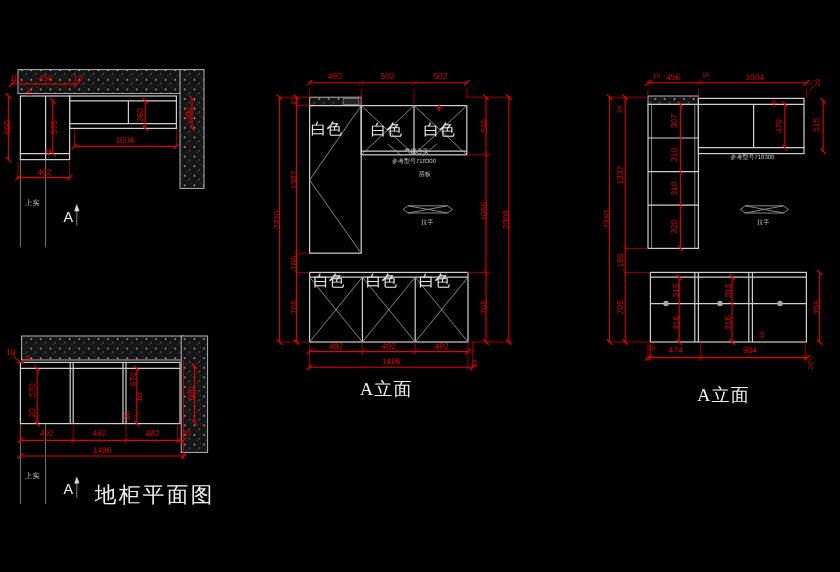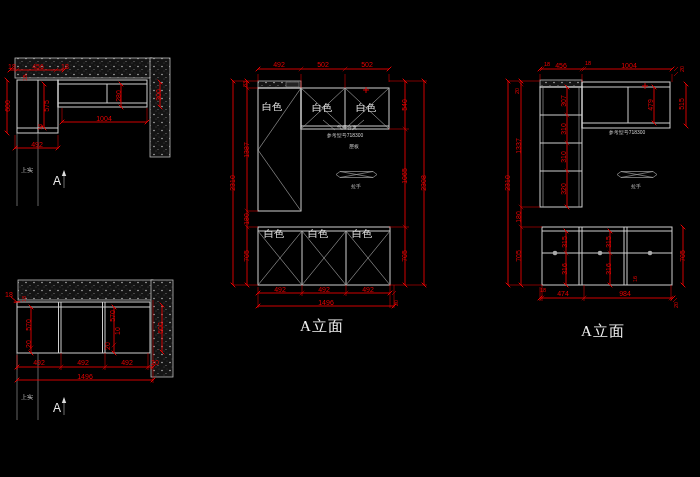--- a/index.html
+++ b/index.html
@@ -3,21 +3,21 @@
 <meta charset="utf-8">
 <style>
   html,body{margin:0;padding:0;background:#000;}
   .canvas{position:relative;width:700px;height:477px;background:#000;overflow:hidden;
           font-family:"Liberation Sans",sans-serif;}
   .canvas svg{position:absolute;left:0;top:0;}
   .lbl{position:absolute;transform:translate(-50%,-50%);font-size:7px;line-height:1;
        color:#e80000;white-space:nowrap;z-index:3;}
   .lbl.rot{transform:translate(-50%,-50%) rotate(-90deg);}
   .lbl.sm{font-size:5.5px;}
-  .lbl.wt{color:#e9e9e9;font-size:10px;}
+  .lbl.wt{color:#e9e9e9;font-size:13px;}
   .lbl.nt{color:#c9c9c9;font-size:5px;}
   .lbl.sec{color:#ececec;font-size:12px;}
   .lbl.title{color:#f2f2f2;font-size:18px;letter-spacing:2px;font-family:"Liberation Serif",serif;}
   .lbl.title2{color:#f2f2f2;font-size:15px;letter-spacing:1px;font-family:"Liberation Serif",serif;}
   
   .w{stroke:#cfcfcf;stroke-width:1;fill:none;}
   .w2{stroke:#9f9f9f;stroke-width:.7;fill:none;}
   .r{stroke:#e80000;stroke-width:.9;fill:none;}
   .re{stroke:#e80000;stroke-width:.55;fill:none;}
   .proj{stroke:#8f8f8f;stroke-width:.7;fill:none;}
@@ -193,20 +193,21 @@
 <span class="lbl rot" style="left:117px;top:331px">10</span>
 <span class="lbl rot" style="left:107px;top:346px">20</span>
 <span class="lbl rot" style="left:160px;top:328px">600</span>
 <span class="lbl" style="left:39px;top:362px">492</span>
 <span class="lbl" style="left:83px;top:362px">492</span>
 <span class="lbl" style="left:127px;top:362px">492</span>
 <span class="lbl" style="left:155px;top:362px">20</span>
 <span class="lbl" style="left:85px;top:376px">1496</span>
 <span class="lbl nt" style="left:27px;top:397px;font-size:6px">上实</span>
 <span class="lbl sec" style="left:57px;top:408px">A</span>
+<span class="lbl title" style="left:129px;top:412px">地柜平面图</span>
 
 <span class="lbl" style="left:279px;top:64px">492</span>
 <span class="lbl" style="left:323px;top:64px">502</span>
 <span class="lbl" style="left:367px;top:64px">502</span>
 <span class="lbl rot sm" style="left:246px;top:84px">83</span>
 <span class="lbl rot" style="left:246px;top:150px">1387</span>
 <span class="lbl rot" style="left:246px;top:219px">180</span>
 <span class="lbl rot" style="left:246px;top:256px">705</span>
 <span class="lbl rot" style="left:232px;top:183px">2310</span>
 <span class="lbl rot" style="left:404px;top:105px">540</span>

